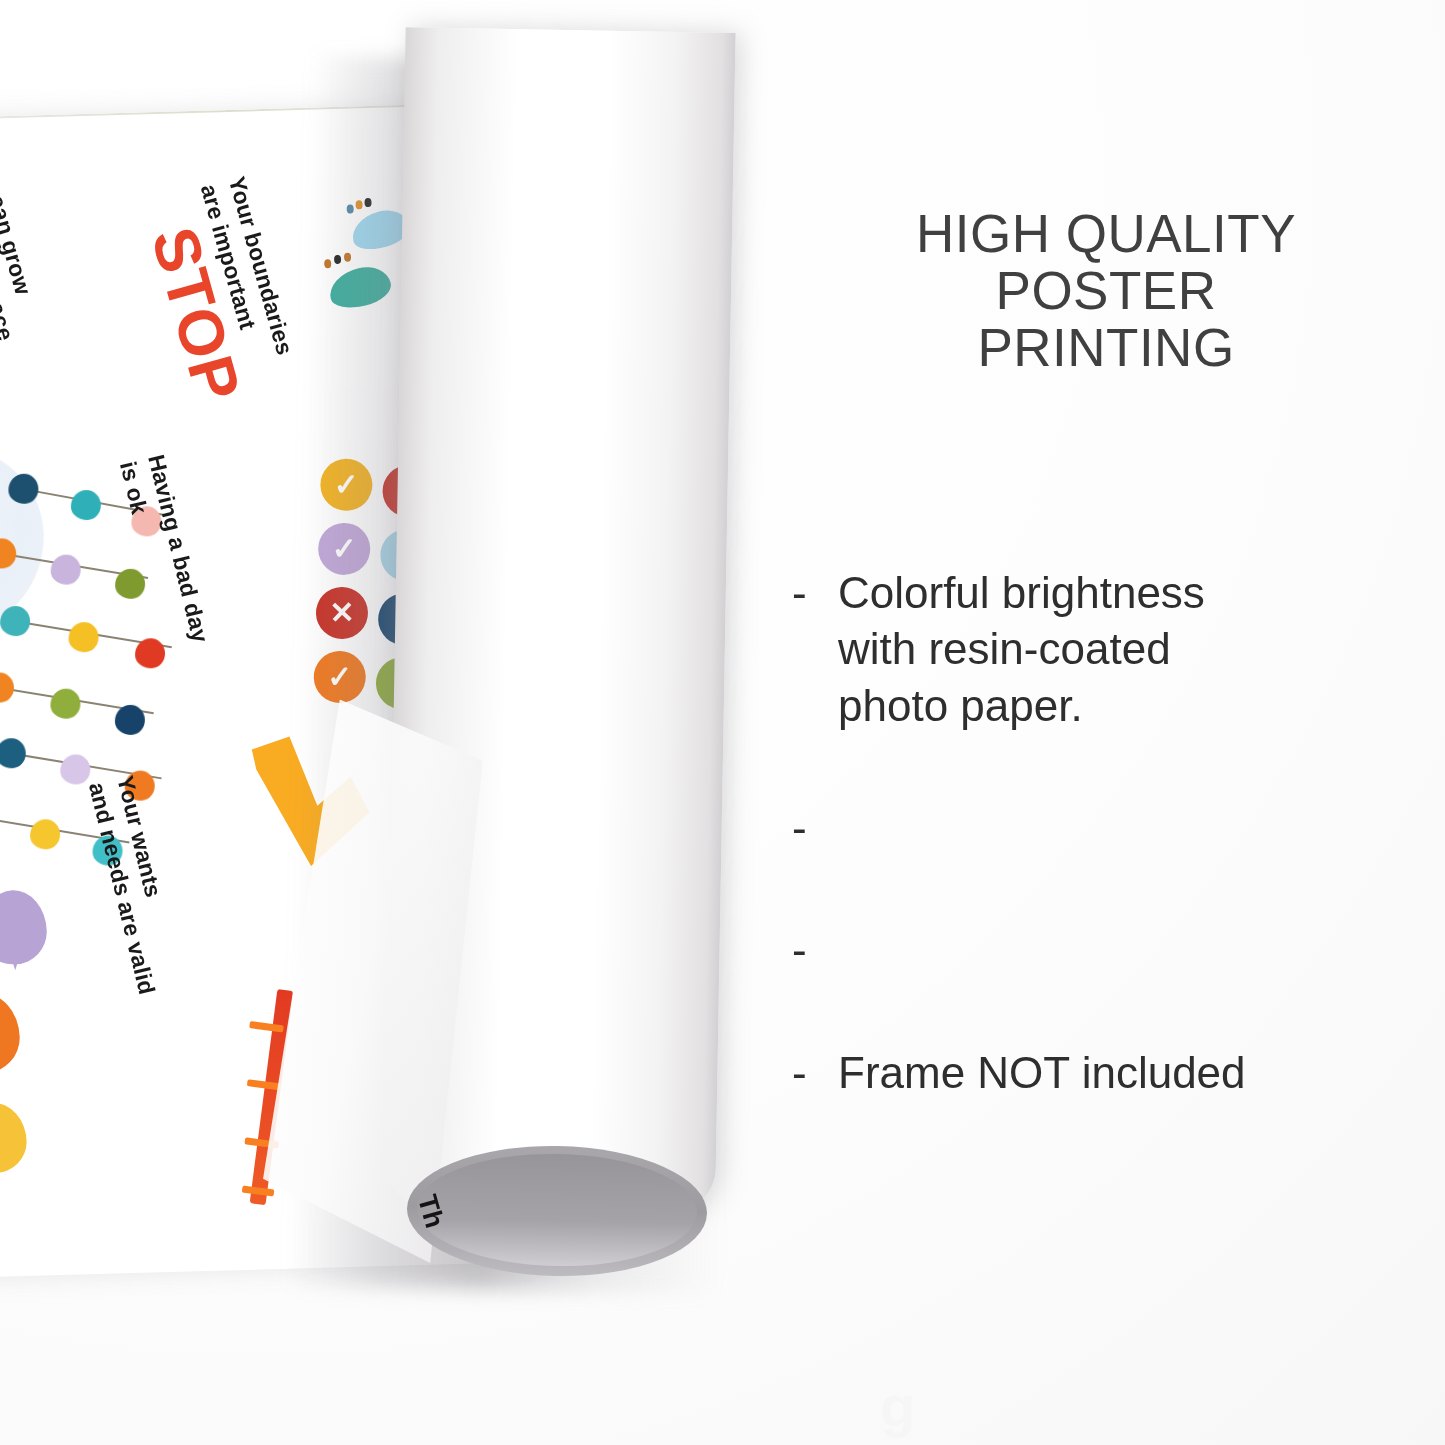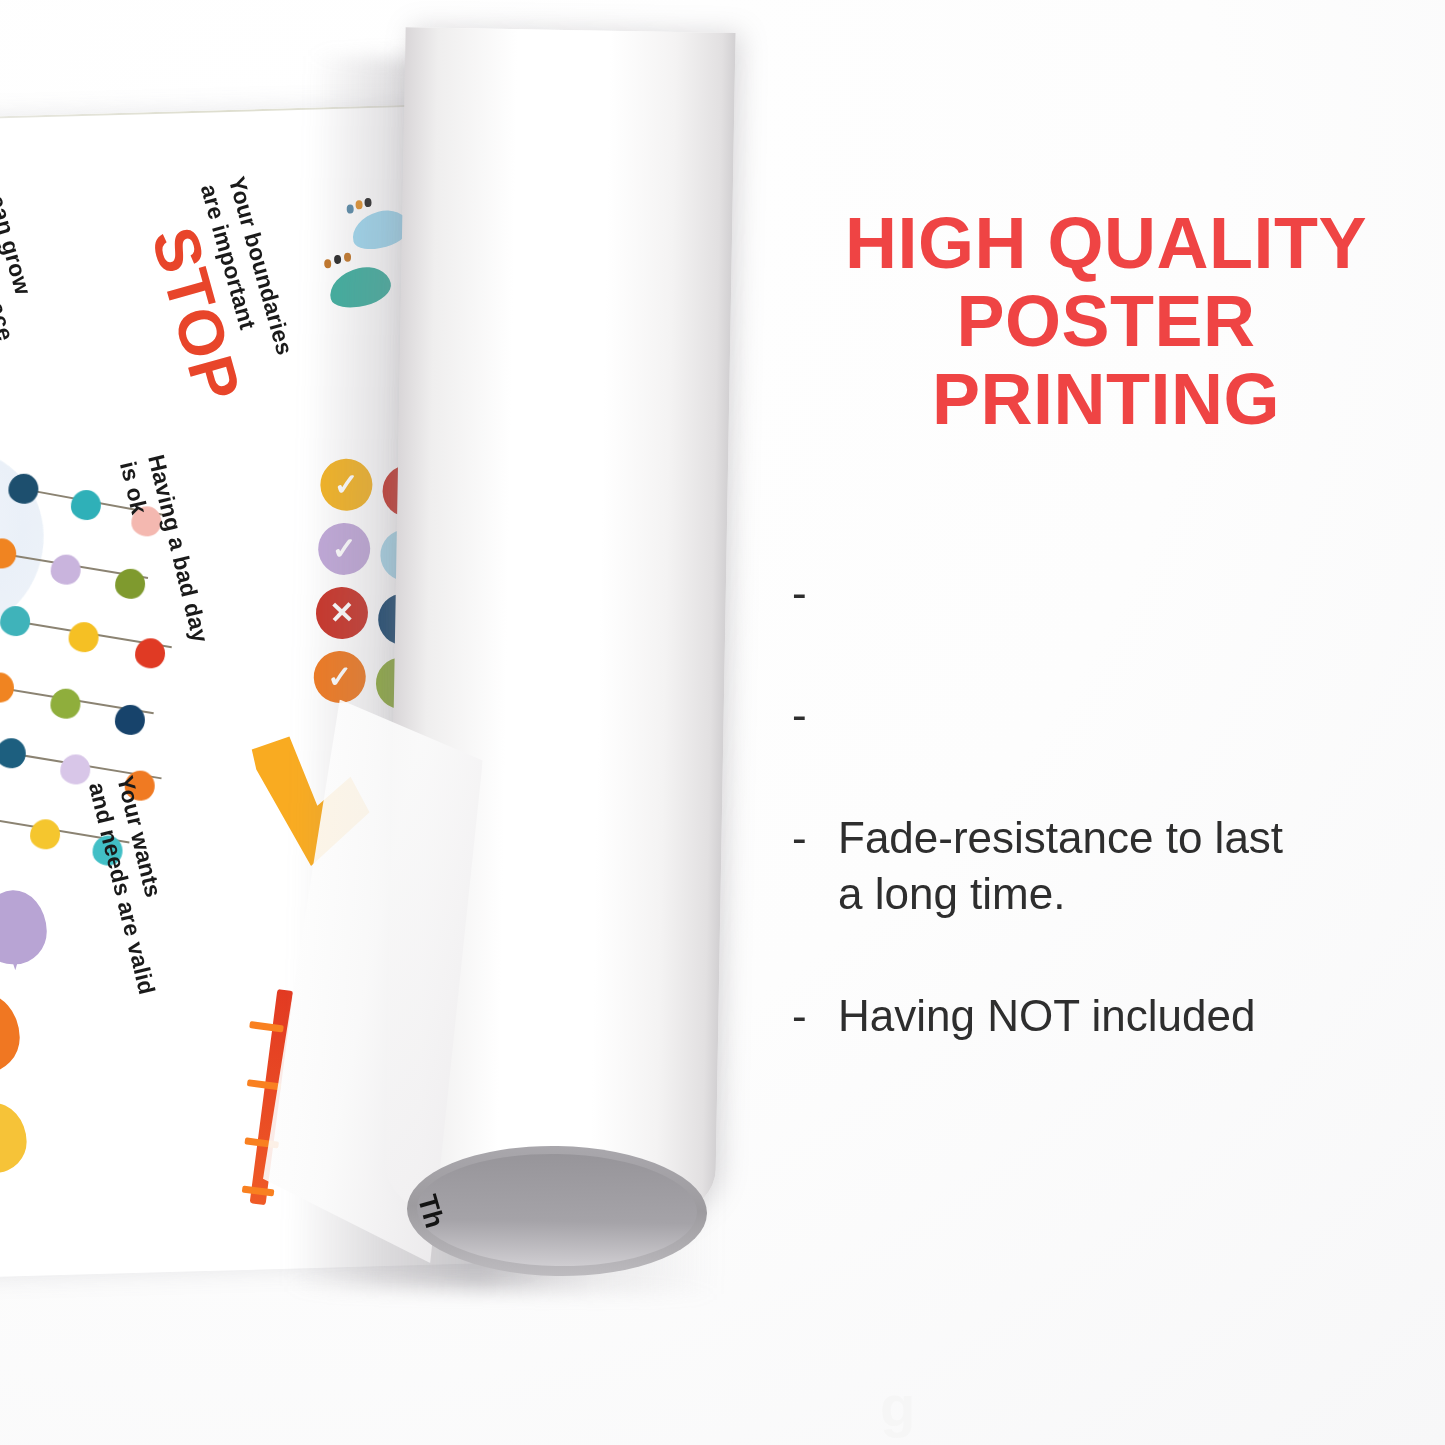--- a/index.html
+++ b/index.html
@@ -205,24 +205,24 @@
   }
 
   
   .promo {
     position: absolute;
     left: 782px;
     top: 205px;
     width: 648px;
   }
   .promo-title {
-    color: #ef4444;
-    font-size: 72px;
+    color: #404040;
+    font-size: 53px;
     line-height: 1.08;
-    font-weight: 700;
+    font-weight: 400;
     text-align: center;
     letter-spacing: .5px;
     white-space: pre-line;
   }
   .features {
     position: absolute;
     left: 792px;
     top: 565px;
     width: 648px;
   }
@@ -375,30 +375,31 @@
 
   <div class="promo">
     <div class="promo-title">HIGH QUALITY
 POSTER
 PRINTING</div>
   </div>
 
   <div class="features">
     <div class="feature">
       <span class="feature-dash">-</span>
+      <span class="feature-text">Colorful brightness
+with resin-coated
+photo paper.</span>
     </div>
     <div class="feature">
       <span class="feature-dash">-</span>
     </div>
     <div class="feature">
       <span class="feature-dash">-</span>
-      <span class="feature-text">Fade-resistance to last
-a long time.</span>
     </div>
     <div class="feature">
       <span class="feature-dash">-</span>
-      <span class="feature-text">Having NOT included</span>
+      <span class="feature-text">Frame NOT included</span>
     </div>
   </div>
 
   <div class="watermark">g</div>
 
 </div>
 
 </body></html>

